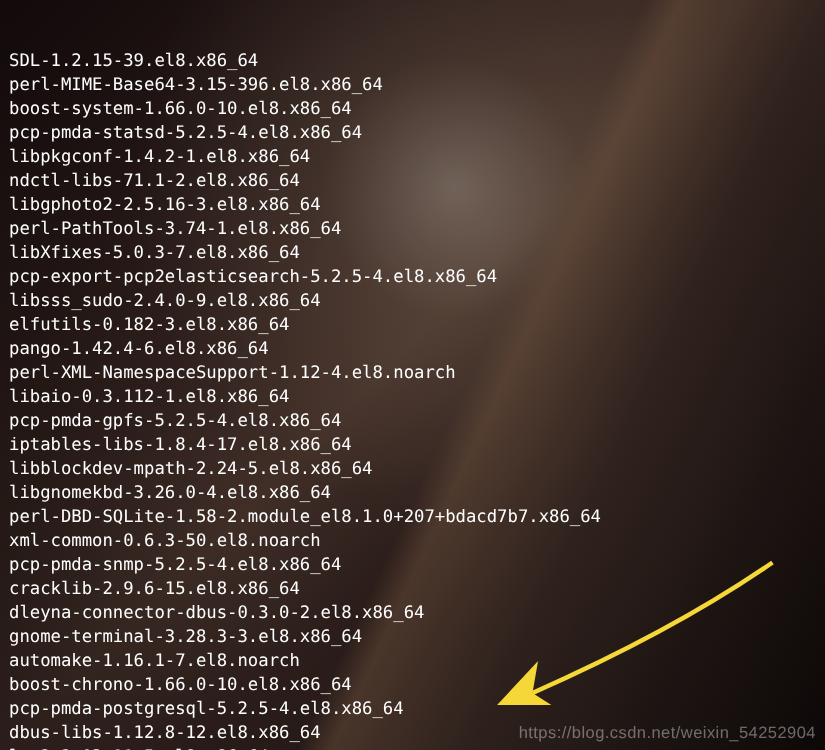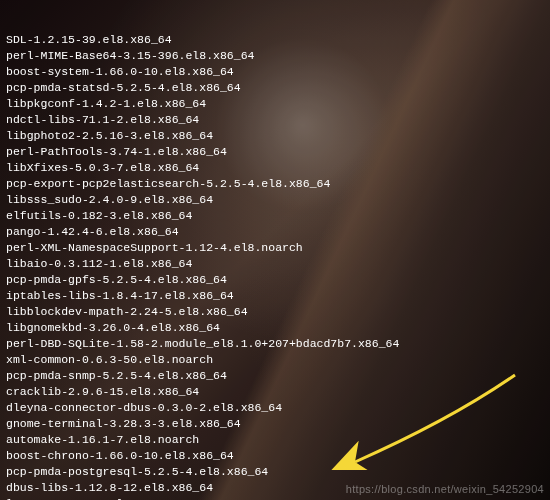--- a/index.html
+++ b/index.html
@@ -25,21 +25,21 @@
     background:
       linear-gradient(115deg, transparent 55%, rgba(120,90,70,0.55) 58%, rgba(60,45,40,0.85) 70%, rgba(20,15,14,0.95) 100%),
       linear-gradient(70deg, rgba(30,22,20,0.5) 0%, transparent 30%),
       radial-gradient(circle at 70% 60%, rgba(90,70,60,0.4) 0%, transparent 30%);
   }
   .terminal {
     position: absolute; inset: 0;
     padding: 0 6px;
     white-space: pre;
   }
-  .line { display: block; font-family: Liberation Mono, monospace; }
+  .line { display: block; }
   .arrow {
     position: absolute;
     pointer-events: none;
   }
   .watermark {
     position: absolute;
     right: 6px; bottom: 3px;
     font-family: Arial, sans-serif;
     font-size: 11px;
     color: rgba(220,220,220,0.45);

